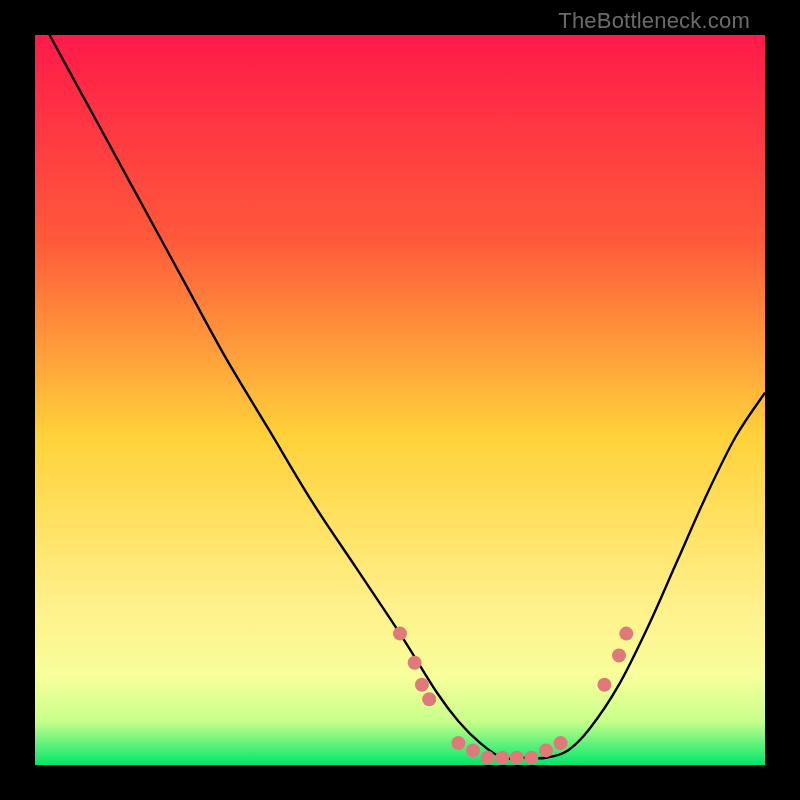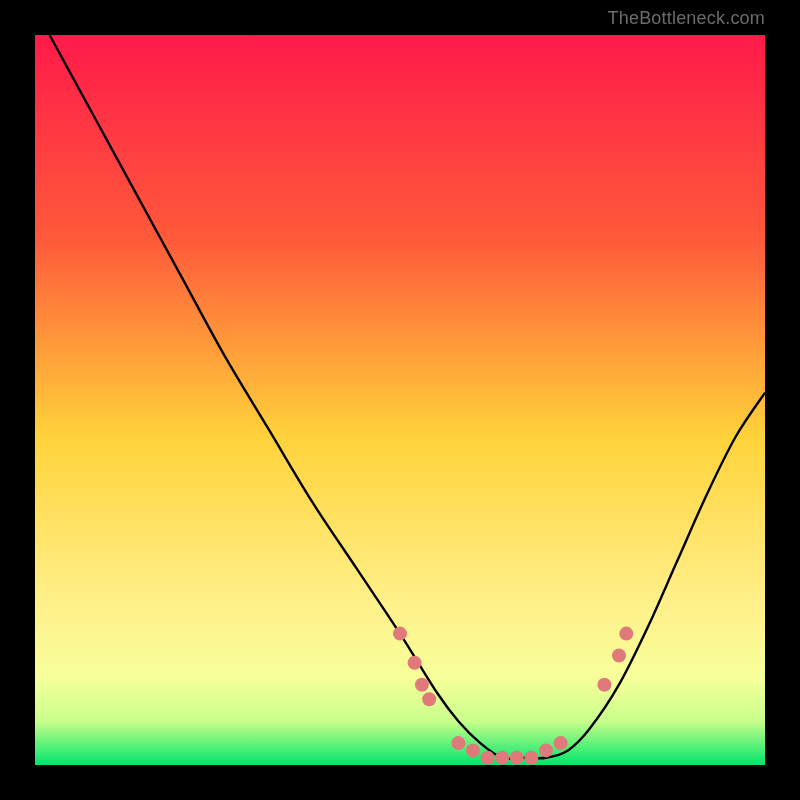--- a/index.html
+++ b/index.html
@@ -19,24 +19,24 @@
   }
   .gradient-bg {
     position: absolute;
     left: 0;
     top: 0;
     width: 730px;
     height: 730px;
   }
   .attribution {
     position: absolute;
-    right: 35px;
+    right: 50px;
     top: 8px;
     color: #6b6b6b;
-    font-size: 18px;
+    font-size: 22px;
     font-weight: 500;
     letter-spacing: 0.2px;
   }
   svg.plot {
     position: absolute;
     left: 0;
     top: 0;
     width: 730px;
     height: 730px;
     overflow: visible;

